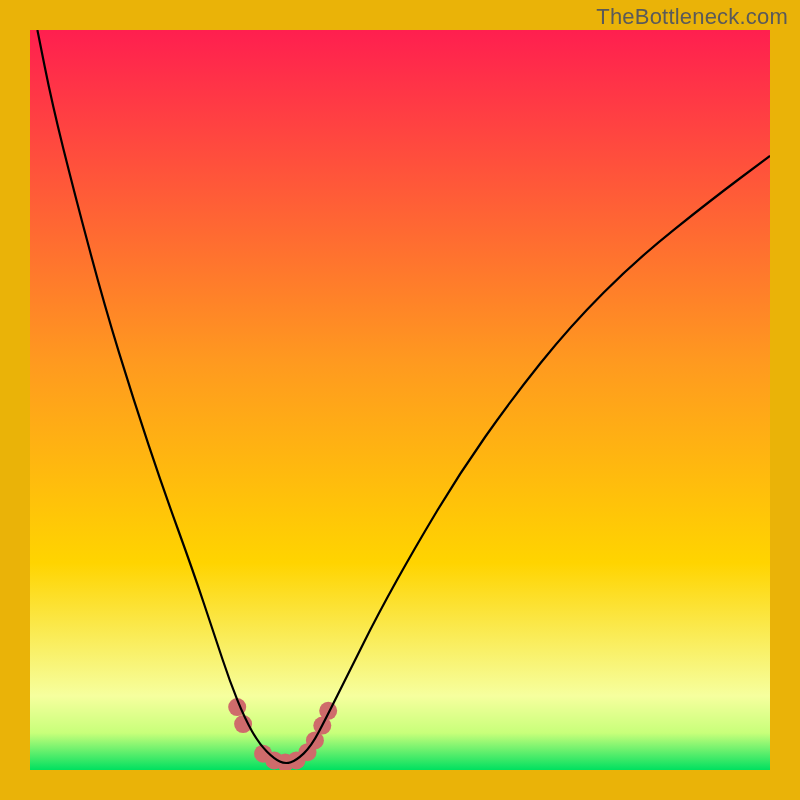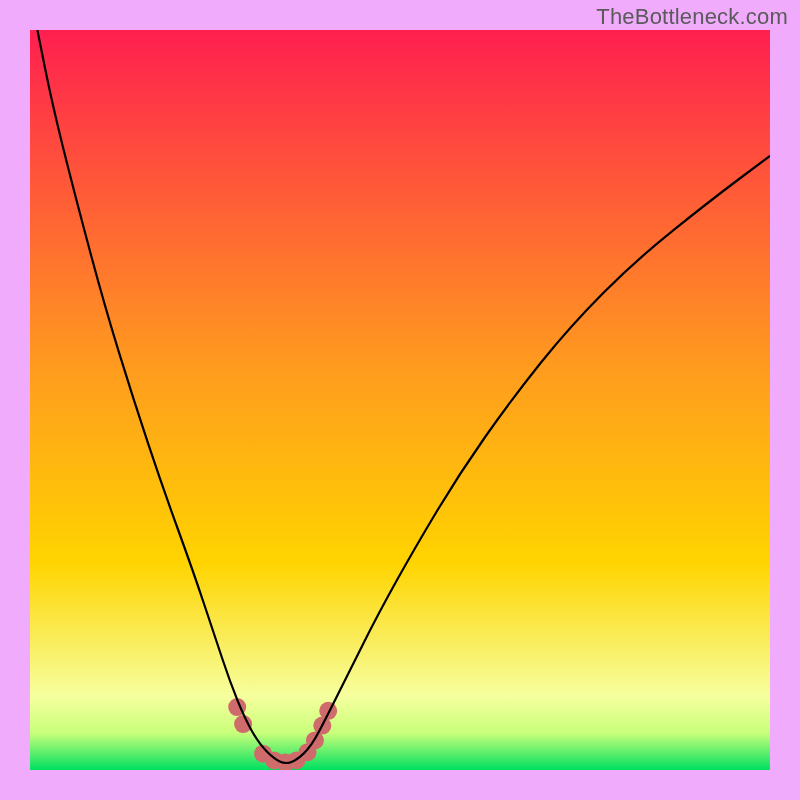--- a/index.html
+++ b/index.html
@@ -8,21 +8,21 @@
     width: 800px;
     height: 800px;
     background: #000;
     overflow: hidden;
     font-family: Arial, Helvetica, sans-serif;
   }
   .frame {
     position: absolute;
     top: 0; left: 0;
     width: 800px; height: 800px;
-    background: #f0abfc;
+    background: #eab308;
   }
   .watermark {
     position: absolute;
     top: 4px;
     right: 12px;
     color: #5a5a5a;
     font-size: 22px;
     font-weight: 500;
     letter-spacing: 0.2px;
     z-index: 20;

